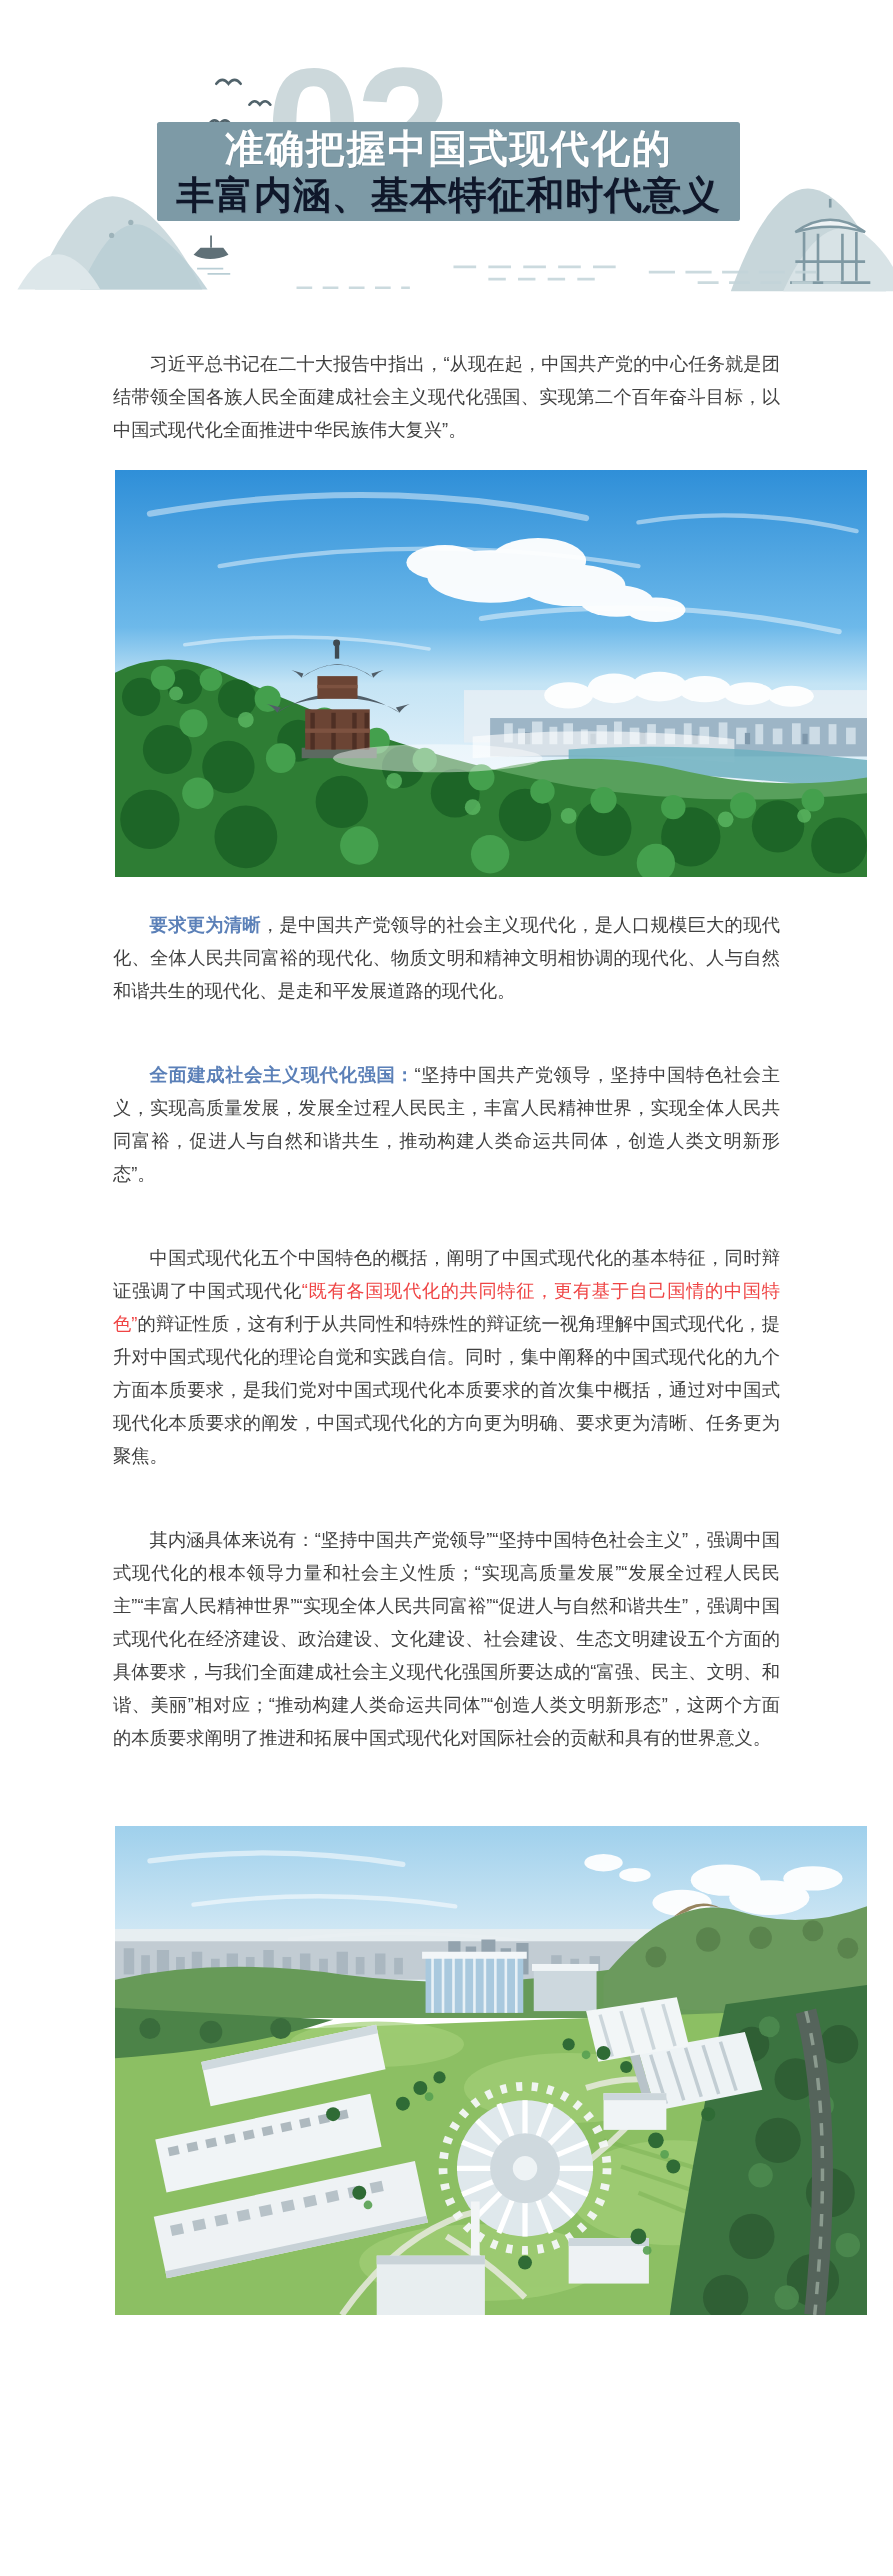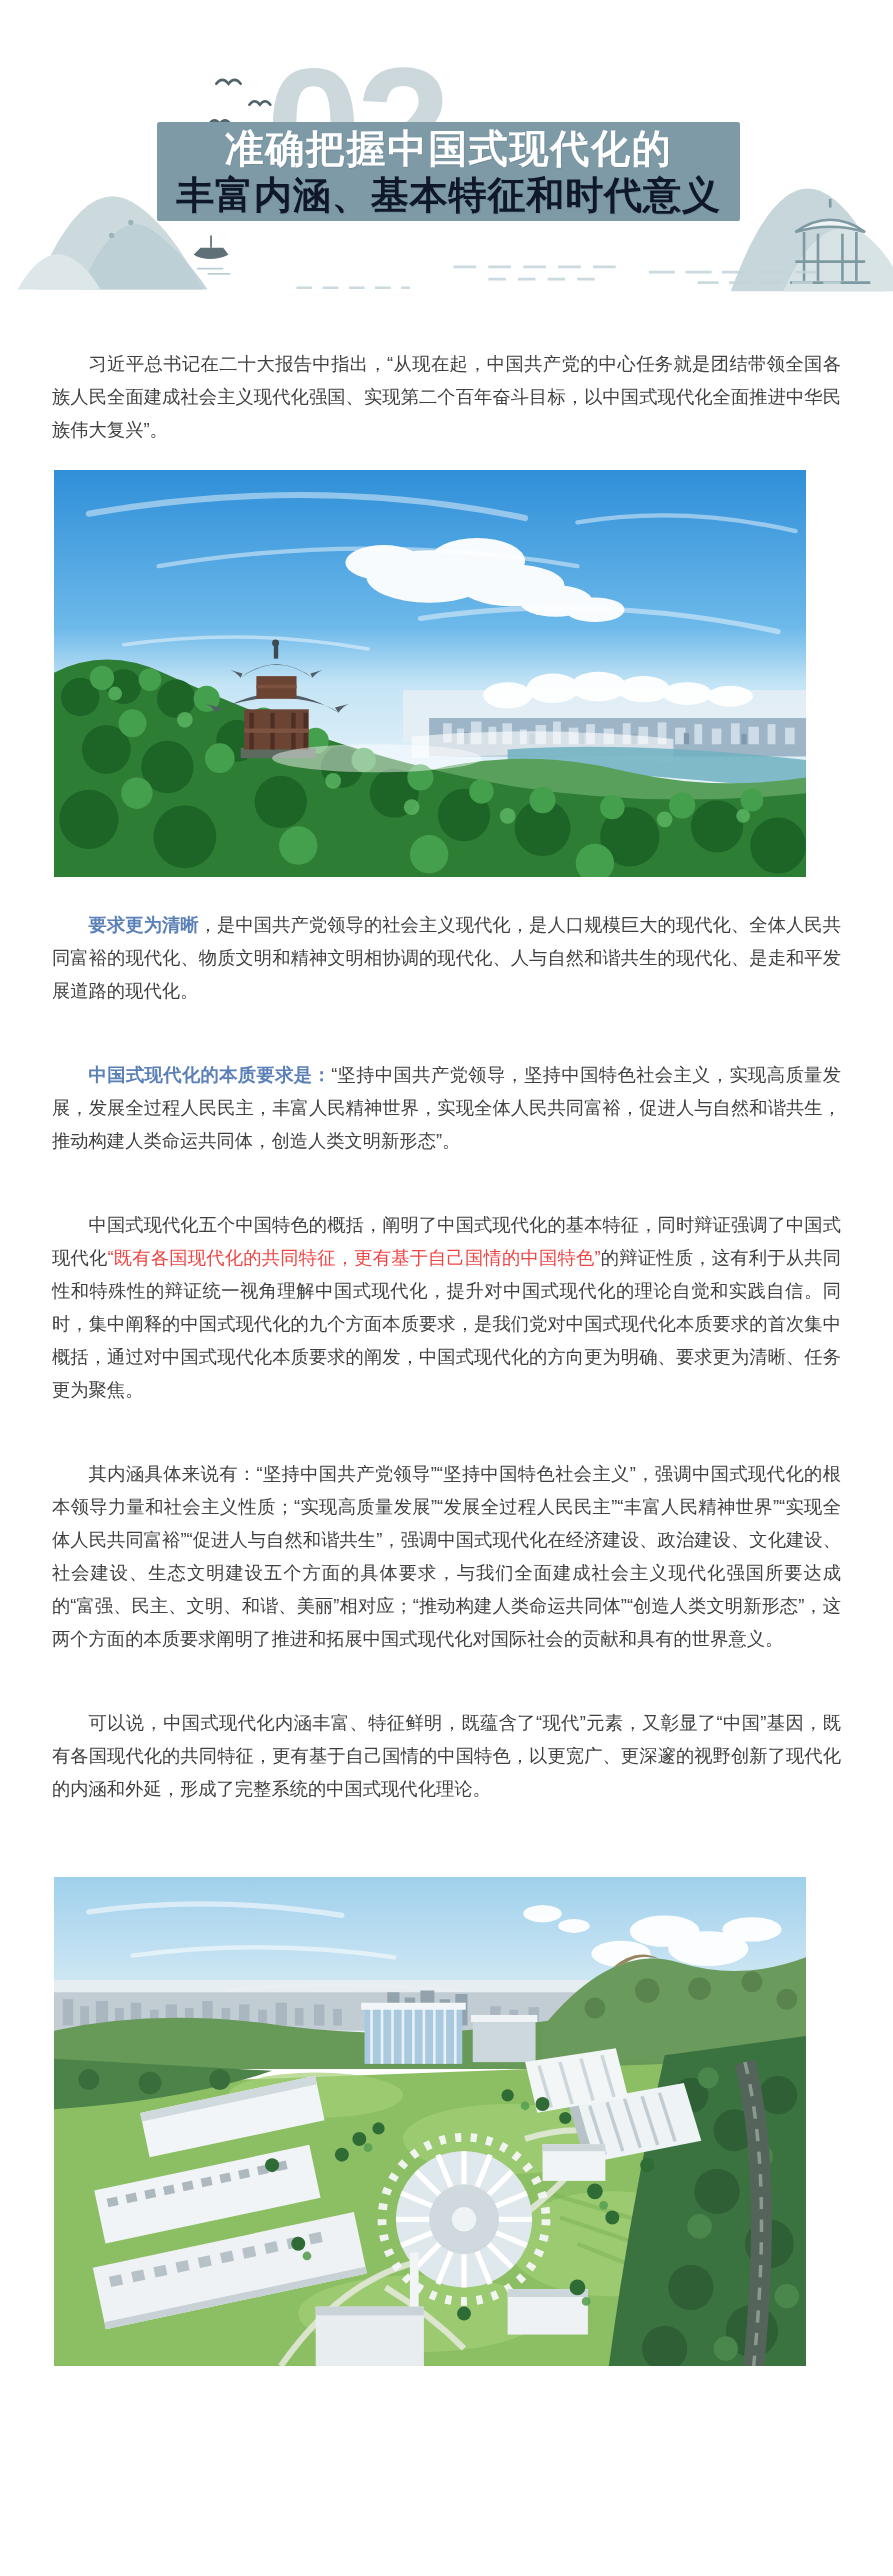--- a/index.html
+++ b/index.html
@@ -14,21 +14,21 @@
              letter-spacing:-5.2px;z-index:1;}
   .banner{position:absolute;left:157px;top:122px;width:583px;height:99px;
           background:#7d9aa6;border-radius:2.6px;z-index:2;
           display:flex;flex-direction:column;justify-content:center;align-items:center;}
   .banner .t1{color:#ffffff;font-weight:bold;font-size:39px;line-height:46px;letter-spacing:1.7px;
               text-shadow:0.9px 0.9px 0 rgba(0,0,0,0.08);}
   .banner .t2{color:#0f172a;font-weight:bold;font-size:38px;line-height:46px;letter-spacing:0.9px;
               text-shadow:0.9px 0.9px 0 rgba(0,0,0,0.08);}
 
   
-  .article{padding:0 52px;}
+  .article{padding:0 113px;}
   p.para{margin:0 0 51px;font-size:18.3px;line-height:33px;color:#404040;
          text-indent:2em;text-align:justify;}
   p.first{margin-top:33px;margin-bottom:0;}
   .lead{color:#5b80b8;font-weight:bold;}
   .quote-light{color:#ef4444;}
 
   .photo{display:block;margin:0;}
   .photo1{width:752px;height:407px;margin:24.4px 0 31px 1.7px;}
   .photo2{width:752px;height:489px;margin:72px 0 0 1.7px;}
 </style>
@@ -242,28 +242,27 @@
       <path d="M214,238 Q208,231 202,229 L216,233 Z" fill="#515e68"></path>
       <path d="M296,238 Q302,231 308,229 L294,233 Z" fill="#515e68"></path>
       <rect x="252" y="200" width="5" height="16" fill="#3e4a52"></rect>
       <circle cx="254" cy="198" r="4" fill="#3e4a52"></circle>
     </g>
     <ellipse cx="370" cy="330" rx="120" ry="16" fill="#ffffff" opacity="0.45"></ellipse>
   </svg>
 
   <p class="para"><span class="lead">要求更为清晰</span><span>，是中国共产党领导的社会主义现代化，是人口规模巨大的现代化、全体人民共同富裕的现代化、物质文明和精神文明相协调的现代化、人与自然和谐共生的现代化、是走和平发展道路的现代化。</span></p>
 
-  <p class="para"><span class="lead">中国式现代化的本质要求是：</span><span>“坚持中国共产党领导，坚持中国特色社会主义，实现高质量发展，发展全过程人民民主，丰富人民精神世界，实现全体人民共同富裕，促进人与自然和谐共生，推动构建人类命运共同体，创造人类文明新形态”。</span></p>
+  <p class="para"><span class="lead">全面建成社会主义现代化强国：</span><span>“坚持中国共产党领导，坚持中国特色社会主义，实现高质量发展，发展全过程人民民主，丰富人民精神世界，实现全体人民共同富裕，促进人与自然和谐共生，推动构建人类命运共同体，创造人类文明新形态”。</span></p>
 
 
   <p class="para"><span>中国式现代化五个中国特色的概括，阐明了中国式现代化的基本特征，同时辩证强调了中国式现代化</span><span class="quote-light">“既有各国现代化的共同特征，更有基于自己国情的中国特色”</span><span>的辩证性质，这有利于从共同性和特殊性的辩证统一视角理解中国式现代化，提升对中国式现代化的理论自觉和实践自信。同时，集中阐释的中国式现代化的九个方面本质要求，是我们党对中国式现代化本质要求的首次集中概括，通过对中国式现代化本质要求的阐发，中国式现代化的方向更为明确、要求更为清晰、任务更为聚焦。</span></p>
 
   <p class="para"><span>其内涵具体来说有：“坚持中国共产党领导”“坚持中国特色社会主义”，强调中国式现代化的根本领导力量和社会主义性质；“实现高质量发展”“发展全过程人民民主”“丰富人民精神世界”“实现全体人民共同富裕”“促进人与自然和谐共生”，强调中国式现代化在经济建设、政治建设、文化建设、社会建设、生态文明建设五个方面的具体要求，与我们全面建成社会主义现代化强国所要达成的“富强、民主、文明、和谐、美丽”相对应；“推动构建人类命运共同体”“创造人类文明新形态”，这两个方面的本质要求阐明了推进和拓展中国式现代化对国际社会的贡献和具有的世界意义。</span></p>
 
-  <p class="para" style="margin-bottom:0"><span>可以说，中国式现代化内涵丰富、特征鲜明，既蕴含了“现代”元素，又彰显了“中国”基因，既有各国现代化的共同特征，更有基于自己国情的中国特色，以更宽广、更深邃的视野创新了现代化的内涵和外延，形成了完整系统的中国式现代化理论。</span></p>
 
   <svg class="photo photo2" viewBox="0 0 862 560" preserveAspectRatio="none">
     <defs>
       <linearGradient id="sky2" x1="0" y1="0" x2="0" y2="1">
         <stop offset="0" stop-color="#9fd0ec"></stop>
         <stop offset="0.6" stop-color="#cfe7f4"></stop>
         <stop offset="1" stop-color="#ecf3f8"></stop>
       </linearGradient>
     </defs>
     <rect x="0" y="0" width="862" height="200" fill="url(#sky2)"></rect>

